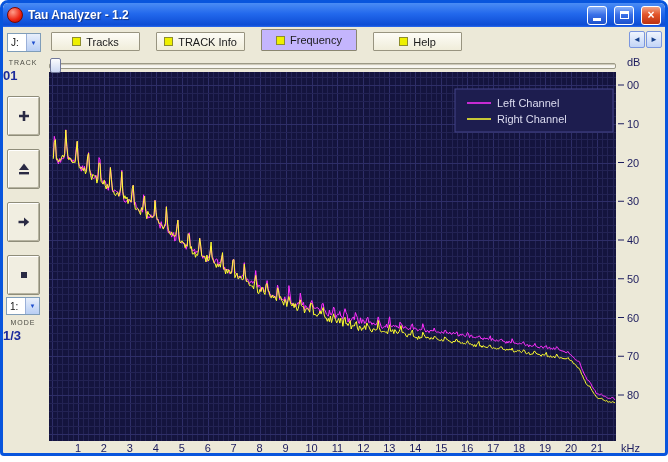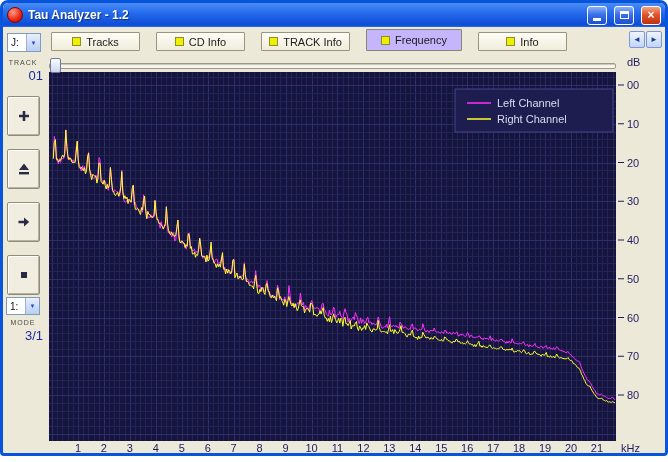--- a/index.html
+++ b/index.html
@@ -38,21 +38,21 @@
          font-size:10px;color:#111;padding-left:3px;box-sizing:border-box;z-index:5;}
   .combo-arrow{margin-left:auto;width:13px;height:100%;border-left:1px solid #9ab0d8;
                background:linear-gradient(180deg,#e8effc,#b8cef4);display:flex;align-items:center;
                justify-content:center;font-size:6px;color:#1e4ecf;}
   #drive-combo{left:4px;top:30px;width:34px;height:19px;}
   
   .content{display:flex;height:408px;}
   .sidebar{position:relative;width:40px;flex:0 0 auto;}
   .mini-caption{position:absolute;width:40px;text-align:center;font-size:7px;color:#4c4c44;
                 letter-spacing:1px;}
-  .big-value{position:absolute;width:40px;text-align:right;font-size:13px;font-weight:normal;color:#1c2b9c;}
+  .big-value{position:absolute;width:40px;text-align:left;font-size:13px;font-weight:bold;color:#1c2b9c;}
   .side-btn{position:absolute;left:4px;width:31px;height:38px;background:#f1eee1;
             border:1px solid #8f8d7a;border-radius:2px;
             box-shadow:inset 1px 1px 0 #ffffff, inset -1px -1px 0 #b6b3a0;
             display:flex;align-items:center;justify-content:center;}
   .side-btn svg{width:14px;height:14px;}
   #mode-combo{position:absolute;left:3px;top:245px;width:34px;height:18px;}
   .chart-zone{position:relative;flex:1;}
   .freq-svg{position:absolute;left:0;top:0;}
   svg text{font-family:"Liberation Sans",sans-serif;}
   
@@ -81,33 +81,29 @@
     </div>
   </div>
 
   <div class="tabbar">
     <div class="tab">
       <span class="tab-led"></span>
       <span>Tracks</span>
     </div>
     <div class="tab">
       <span class="tab-led"></span>
-      <span>CD Info</span>
-    </div>
-    <div class="tab">
-      <span class="tab-led"></span>
       <span>TRACK Info</span>
     </div>
     <div class="tab active">
       <span class="tab-led"></span>
       <span>Frequency</span>
     </div>
     <div class="tab">
       <span class="tab-led"></span>
-      <span>Info</span>
+      <span>Help</span>
     </div>
     <div class="tab-scrolls">
       <div class="tab-scroll">
         <span>◄</span>
       </div>
       <div class="tab-scroll">
         <span>►</span>
       </div>
     </div>
   </div>
@@ -144,21 +140,21 @@
         <svg viewBox="0 0 14 14">
           <rect x="4" y="4" width="6" height="6" fill="#2a2a44"></rect>
         </svg>
       </div>
 
       <div class="combo" id="mode-combo">
         <span>1:</span>
         <span class="combo-arrow">▼</span>
       </div>
       <div class="mini-caption" style="top:267px;">MODE</div>
-      <div class="big-value" style="top:276px;">3/1</div>
+      <div class="big-value" style="top:276px;">1/3</div>
     </div>
 
     <div class="chart-zone">
       <div class="freq-slider">
         <div class="slider-track"></div>
         <div class="slider-thumb"></div>
       </div>
       <svg id="freq-svg" class="freq-svg" width="622" height="408" viewBox="0 0 622 408">
           <defs>
             <clipPath id="pc">

